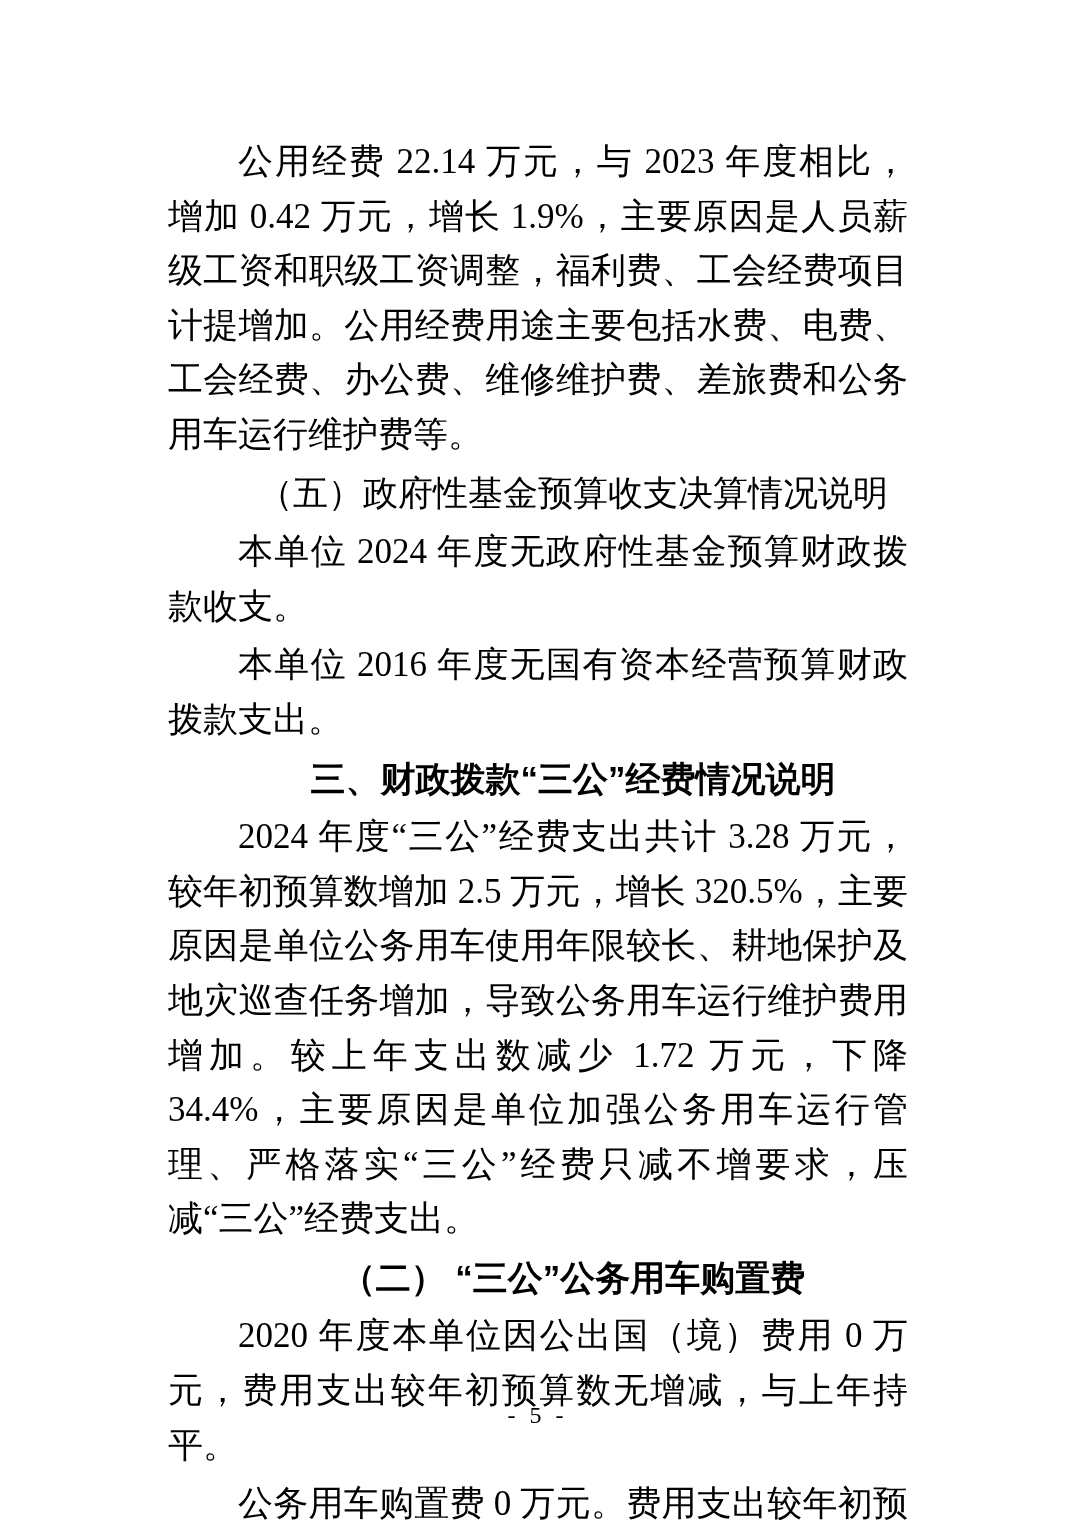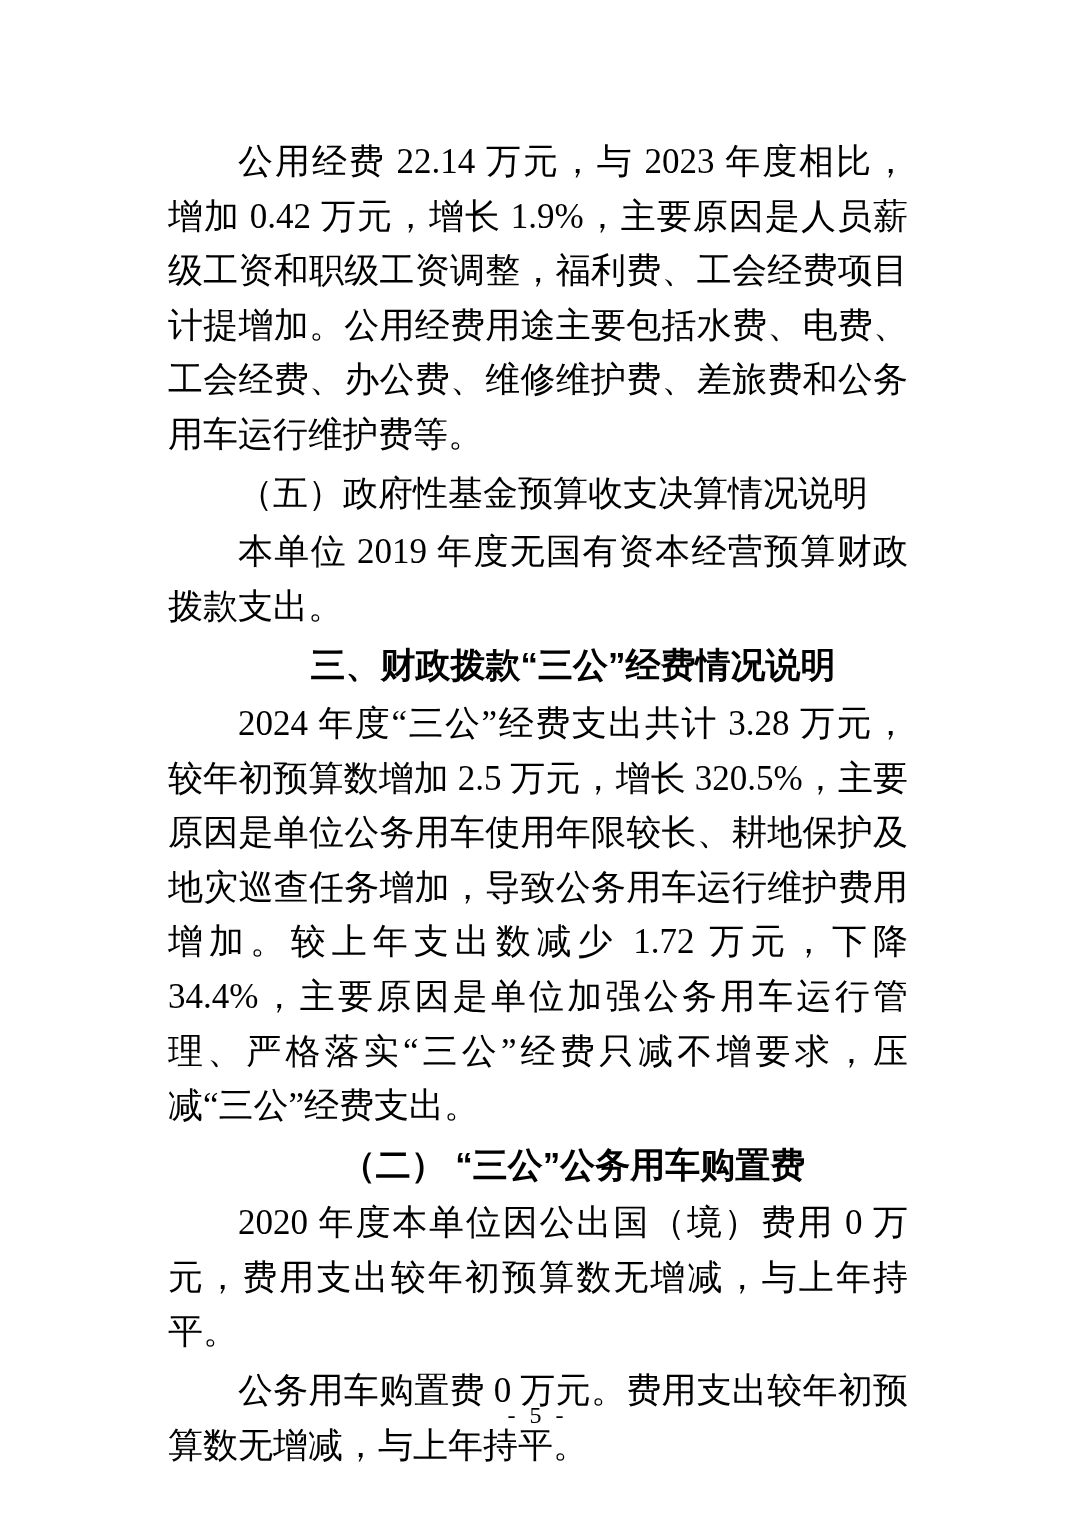--- a/index.html
+++ b/index.html
@@ -33,21 +33,21 @@
   }
   .content .para {
     font-family: "Liberation Serif", "DejaVu Serif", serif;
     font-weight: normal;
     text-align: justify;
     text-justify: inter-ideograph;
   }
   .content .subheading {
     font-family: "Liberation Serif", "DejaVu Serif", serif;
     font-weight: normal;
-    text-align: left;
+    text-align: center;
   }
   .content .heading {
     font-family: "Liberation Sans", "DejaVu Sans", sans-serif;
     font-weight: bold;
     text-align: center;
   }
   .page-number {
     position: absolute;
     left: 0;
     right: 0;
@@ -60,21 +60,22 @@
     letter-spacing: 4px;
   }
 </style>
 </head>
 <body>
 
 <div class="page">
   <div class="content">
     <p class="para">公用经费 22.14 万元，与 2023 年度相比，增加 0.42 万元，增长 1.9%，主要原因是人员薪级工资和职级工资调整，福利费、工会经费项目计提增加。公用经费用途主要包括水费、电费、工会经费、办公费、维修维护费、差旅费和公务用车运行维护费等。</p>
     <p class="subheading">（五）政府性基金预算收支决算情况说明</p>
-    <p class="para">本单位 2019 年度无国有资本经营预算财政拨款支出。</p>
+    <p class="para">本单位 2024 年度无政府性基金预算财政拨款收支。</p>
+    <p class="para">本单位 2016 年度无国有资本经营预算财政拨款支出。</p>
     <p class="heading">三、财政拨款“三公”经费情况说明</p>
     <p class="para">2024 年度“三公”经费支出共计 3.28 万元，较年初预算数增加 2.5 万元，增长 320.5%，主要原因是单位公务用车使用年限较长、耕地保护及地灾巡查任务增加，导致公务用车运行维护费用增加。较上年支出数减少 1.72 万元，下降 34.4%，主要原因是单位加强公务用车运行管理、严格落实“三公”经费只减不增要求，压减“三公”经费支出。</p>
     <p class="heading">（二） “三公”公务用车购置费</p>
     <p class="para">2020 年度本单位因公出国（境）费用 0 万元，费用支出较年初预算数无增减，与上年持平。</p>
     <p class="para">公务用车购置费 0 万元。费用支出较年初预算数无增减，与上年持平。</p>
   </div>
   <div class="page-number">- 5 -</div>
 </div>
 
 </body></html>

